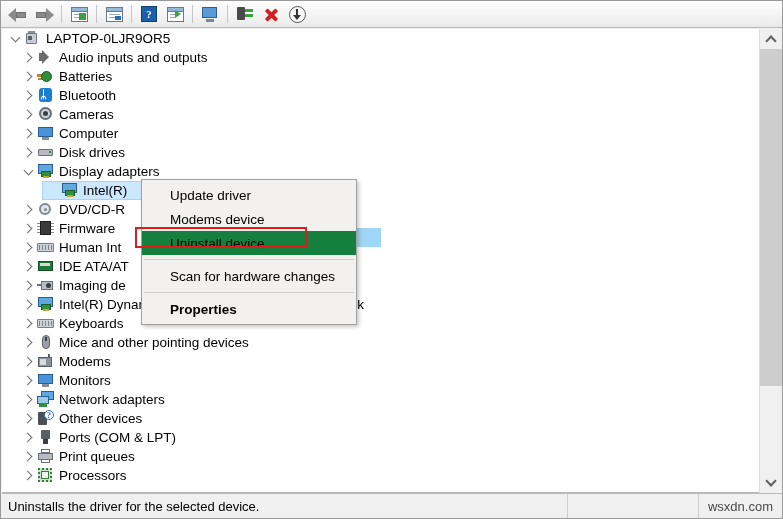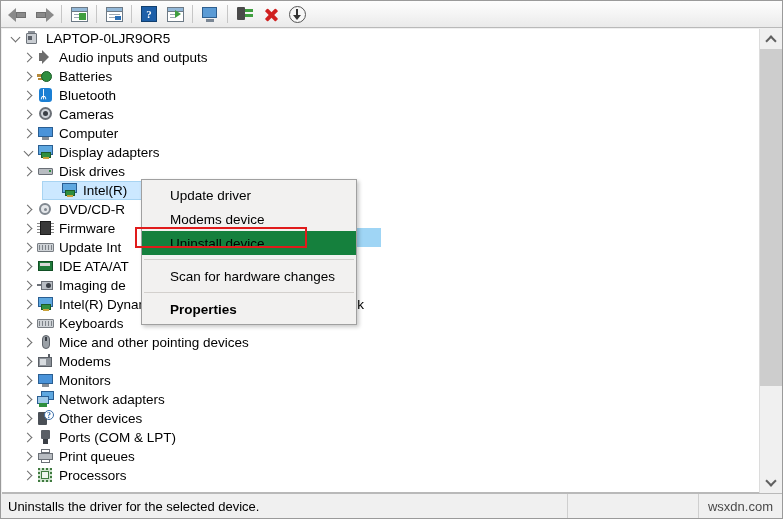--- a/index.html
+++ b/index.html
@@ -601,31 +601,31 @@
         </div>
         <div class="row ind1">
           <span class="twisty">
             <span class="chev closed"></span>
           </span>
           <span class="ico"><span class="i-monitor"><span class="scr"></span><span class="stand"></span></span></span>
           <span class="lbl">Computer</span>
         </div>
         <div class="row ind1">
           <span class="twisty">
+            <span class="chev closed"></span>
+          </span>
+          <span class="ico"><span class="i-disk"><span class="drv"></span><span class="led"></span></span></span>
+          <span class="lbl">Disk drives</span>
+        </div>
+        <div class="row ind1">
+          <span class="twisty">
             <span class="chev open"></span>
           </span>
           <span class="ico"><span class="i-display"><span class="scr"></span><span class="card"></span><span class="pin"></span></span></span>
           <span class="lbl">Display adapters</span>
-        </div>
-        <div class="row ind1">
-          <span class="twisty">
-            <span class="chev closed"></span>
-          </span>
-          <span class="ico"><span class="i-disk"><span class="drv"></span><span class="led"></span></span></span>
-          <span class="lbl">Disk drives</span>
         </div>
         <div class="row ind2 selected">
           <span class="selbg" style="left:40px;width:168px;"></span>
           <span class="twisty"></span>
           <span class="ico"><span class="i-display"><span class="scr"></span><span class="card"></span><span class="pin"></span></span></span>
           <span class="lbl">Intel(R)</span>
         </div>
         <div class="row ind1">
           <span class="twisty">
             <span class="chev closed"></span>
@@ -638,21 +638,21 @@
             <span class="chev closed"></span>
           </span>
           <span class="ico"><span class="i-fw"><span class="legs"></span><span class="chip"></span></span></span>
           <span class="lbl">Firmware</span>
         </div>
         <div class="row ind1">
           <span class="twisty">
             <span class="chev closed"></span>
           </span>
           <span class="ico"><span class="i-kbd"><span class="body"></span><span class="keys"></span></span></span>
-          <span class="lbl">Update Int</span>
+          <span class="lbl">Human Int</span>
         </div>
         <div class="row ind1">
           <span class="twisty">
             <span class="chev closed"></span>
           </span>
           <span class="ico"><span class="i-ide"><span class="board"></span><span class="conn"></span></span></span>
           <span class="lbl">IDE ATA/AT</span>
         </div>
         <div class="row ind1">
           <span class="twisty">

